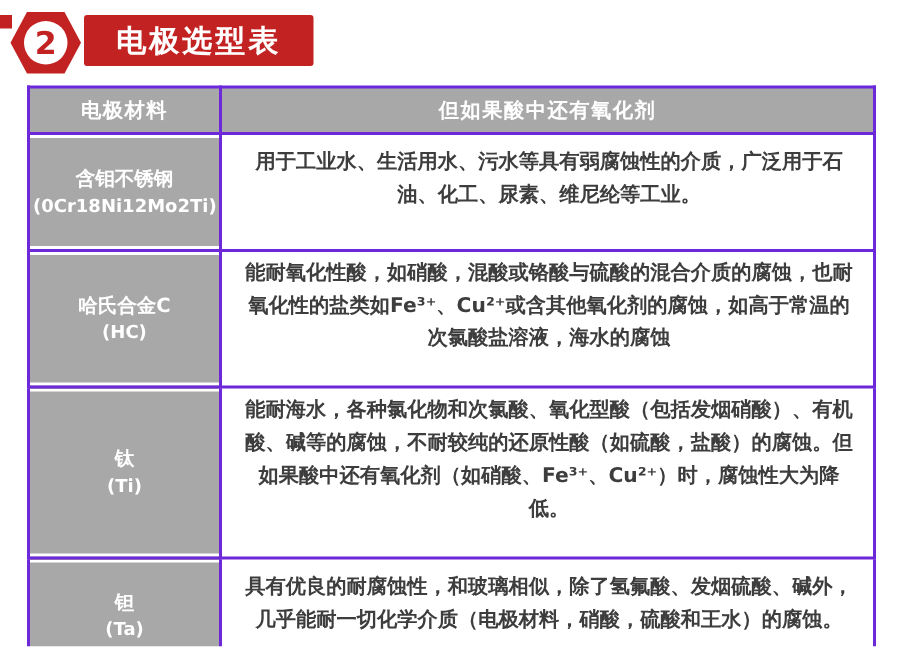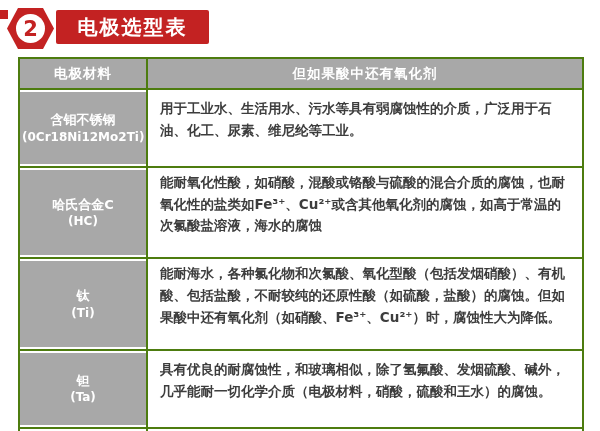--- a/index.html
+++ b/index.html
@@ -25,39 +25,39 @@
     background:#c32222; border-radius:2px;
     display:flex; align-items:center; justify-content:center;
   }
   .banner-title {
     color:#ffffff; font-size:20px; font-weight:bold; letter-spacing:2px;
     line-height:1;
   }
   
   .table-wrap { position:absolute; left:18px; top:57px; width:566px; }
   table { width:100%; border-collapse:collapse; table-layout:fixed; }
-  th, td { border:2px solid #4d7c0f; vertical-align:middle;margin-top:20px; }
+  th, td { border:2px solid #6d28d9; vertical-align:middle;margin-top:20px; }
   col.c-mat { width:128px; }
   thead th {
     background:#a8a8a8; color:#ffffff;
     font-size:13.5px; font-weight:bold;
     height:31px; text-align:center; letter-spacing:1px;
   }
   td.mat {
     background:#a8a8a8; color:#ffffff;
     font-weight:bold; text-align:center;
     font-size:13px; line-height:1.35;
     box-shadow: inset 0 2px 0 #ffffff, inset 0 -2px 0 #ffffff;
     padding:21px 2px;
   }
   td.mat .mat-code { font-size:12px; }
   td.desc {
     background:#ffffff; color:#3d3d3d;
     font-size:13.5px; font-weight:600; line-height:1.62;
-    padding:4px 10px 20px 12px; text-align:left;
+    padding:4px 10px 20px 12px; text-align:center;
   }
   tbody tr:nth-child(1) { height:47px; }
   tbody tr:nth-child(2) { height:48px; }
   tbody tr:nth-child(3) { height:65px; }
   tbody tr:nth-child(4) { height:70px; }
   tbody tr:nth-child(5) { height:52px; }
   tbody tr:nth-child(6) { height:26px; }
   tbody tr:nth-child(7) { height:27px; }
 </style>
 </head>
@@ -102,21 +102,21 @@
             <div>哈氏合金C</div>
             <div class="mat-code">(HC)</div>
           </td>
           <td class="desc">能耐氧化性酸，如硝酸，混酸或铬酸与硫酸的混合介质的腐蚀，也耐氧化性的盐类如Fe³⁺、Cu²⁺或含其他氧化剂的腐蚀，如高于常温的次氯酸盐溶液，海水的腐蚀</td>
         </tr>
         <tr>
           <td class="mat">
             <div>钛</div>
             <div class="mat-code">(Ti)</div>
           </td>
-          <td class="desc">能耐海水，各种氯化物和次氯酸、氧化型酸（包括发烟硝酸）、有机酸、包括盐酸，不耐较纯的还原性酸（如硫酸，盐酸）的腐蚀。但如果酸中还有氧化剂（如硝酸、Fe³⁺、Cu²⁺）时，腐蚀性大为降低。</td>
+          <td class="desc">能耐海水，各种氯化物和次氯酸、氧化型酸（包括发烟硝酸）、有机酸、碱等的腐蚀，不耐较纯的还原性酸（如硫酸，盐酸）的腐蚀。但如果酸中还有氧化剂（如硝酸、Fe³⁺、Cu²⁺）时，腐蚀性大为降低。</td>
         </tr>
         <tr>
           <td class="mat">
             <div>钽</div>
             <div class="mat-code">(Ta)</div>
           </td>
           <td class="desc">具有优良的耐腐蚀性，和玻璃相似，除了氢氟酸、发烟硫酸、碱外，几乎能耐一切化学介质（电极材料，硝酸，硫酸和王水）的腐蚀。</td>
         </tr>
         <tr>
           <td class="mat">

